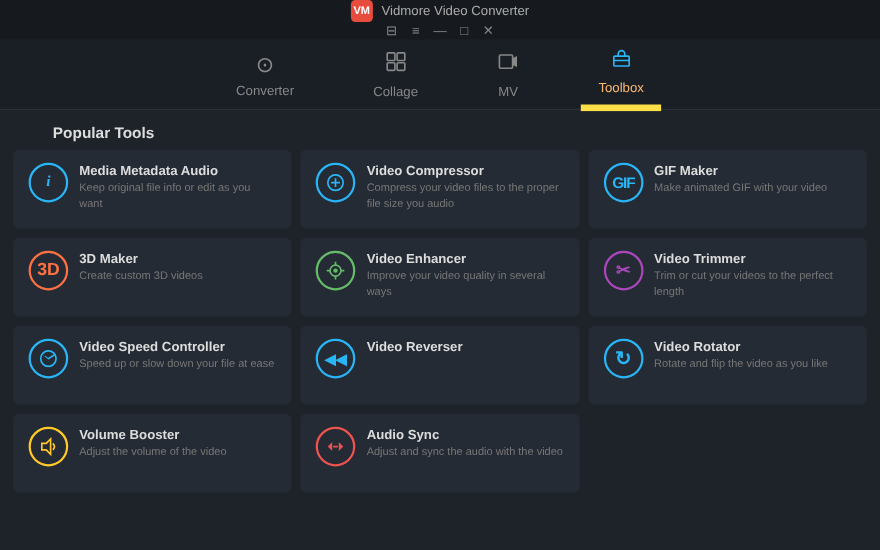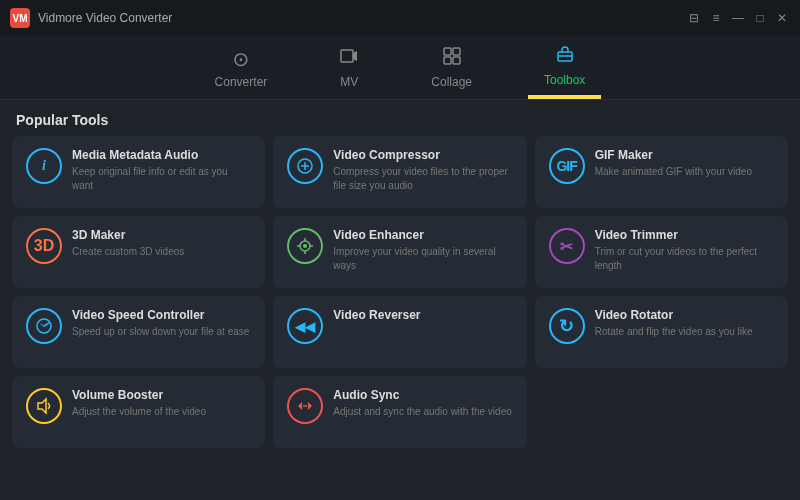--- a/index.html
+++ b/index.html
@@ -13,20 +13,21 @@
     }
 
     
     .title-bar {
       background: #161a1f;
       height: 36px;
       display: flex;
       align-items: center;
       padding: 0 10px;
       justify-content: space-between;
+      flex-direction: column;
     }
     .title-bar-left {
       display: flex;
       align-items: center;
       gap: 8px;
     }
     .app-logo {
       width: 20px;
       height: 20px;
       background: #e74c3c;
@@ -73,33 +74,34 @@
       display: flex;
       flex-direction: column;
       align-items: center;
       gap: 4px;
       cursor: pointer;
       padding: 8px 16px;
       color: #888;
       font-size: 12px;
     }
     .nav-tab.active {
-      color: #22c55e;
-      border-bottom: 4px solid #fde047;
+      color: #fdba74;
+      border-bottom: 6px solid #fde047;
     }
     .nav-tab-icon {
       font-size: 20px;
     }
 
     
     .section-title {
       padding: 12px 16px 8px;
       font-size: 14px;
       color: #ddd;
       font-weight: 600;
+      margin-left: 32px;
     }
 
     
     .tools-grid {
       display: grid;
       grid-template-columns: repeat(3, 1fr);
       gap: 8px;
       padding: 0 12px 12px;
     }
     .tool-card {
@@ -172,37 +174,37 @@
   </div>
 </div>
 
 <div class="nav-tabs">
   <div class="nav-tab">
     <span class="nav-tab-icon">⊙</span>
     <span>Converter</span>
   </div>
   <div class="nav-tab">
     <span class="nav-tab-icon">
-      <svg width="20" height="20" viewBox="0 0 20 20" fill="#888">
-          <rect x="2" y="4" width="12" height="12" rx="1" fill="none" stroke="#888" stroke-width="1.5"></rect>
-          <polygon points="14,7 18,5 18,15 14,13" fill="#888"></polygon>
-        </svg>
-    </span>
-    <span>MV</span>
-  </div>
-  <div class="nav-tab">
-    <span class="nav-tab-icon">
       <svg width="20" height="20" viewBox="0 0 20 20" fill="none">
           <rect x="2" y="2" width="7" height="7" rx="1" stroke="#888" stroke-width="1.5"></rect>
           <rect x="11" y="2" width="7" height="7" rx="1" stroke="#888" stroke-width="1.5"></rect>
           <rect x="2" y="11" width="7" height="7" rx="1" stroke="#888" stroke-width="1.5"></rect>
           <rect x="11" y="11" width="7" height="7" rx="1" stroke="#888" stroke-width="1.5"></rect>
         </svg>
     </span>
     <span>Collage</span>
+  </div>
+  <div class="nav-tab">
+    <span class="nav-tab-icon">
+      <svg width="20" height="20" viewBox="0 0 20 20" fill="#888">
+          <rect x="2" y="4" width="12" height="12" rx="1" fill="none" stroke="#888" stroke-width="1.5"></rect>
+          <polygon points="14,7 18,5 18,15 14,13" fill="#888"></polygon>
+        </svg>
+    </span>
+    <span>MV</span>
   </div>
   <div class="nav-tab active">
     <span class="nav-tab-icon">
       <svg width="20" height="20" viewBox="0 0 20 20" fill="none">
           <rect x="3" y="8" width="14" height="9" rx="1" stroke="#29b6f6" stroke-width="1.5"></rect>
           <path d="M7 8V6a3 3 0 016 0v2" stroke="#29b6f6" stroke-width="1.5" fill="none"></path>
           <line x1="3" y1="12" x2="17" y2="12" stroke="#29b6f6" stroke-width="1.5"></line>
         </svg>
     </span>
     <span>Toolbox</span>

